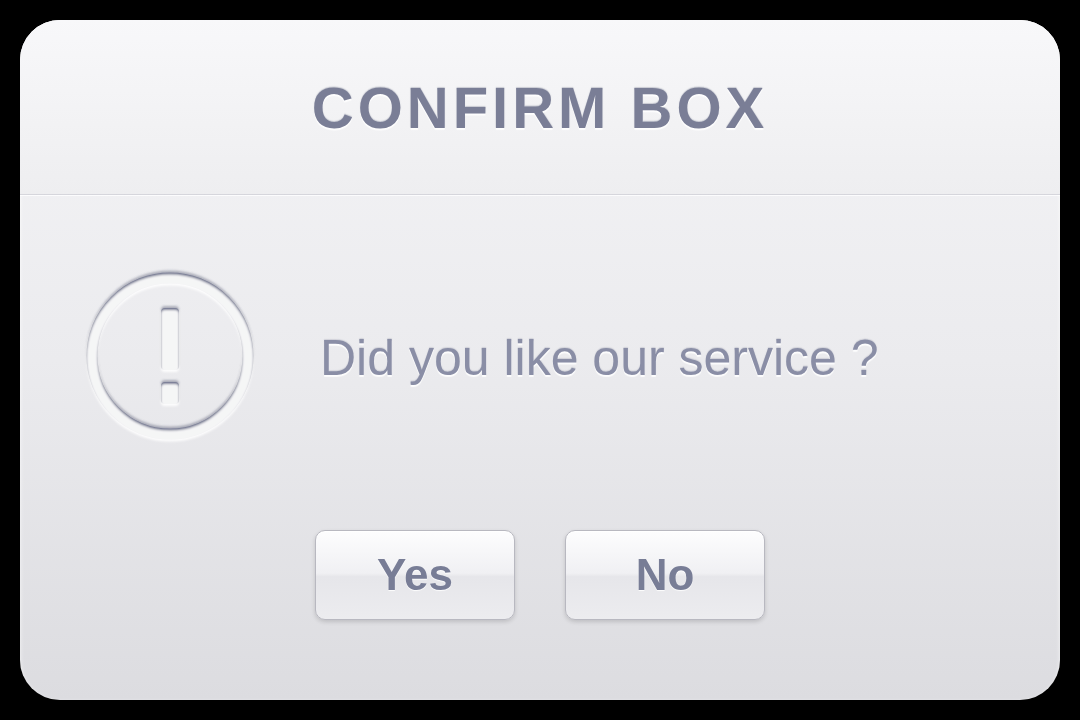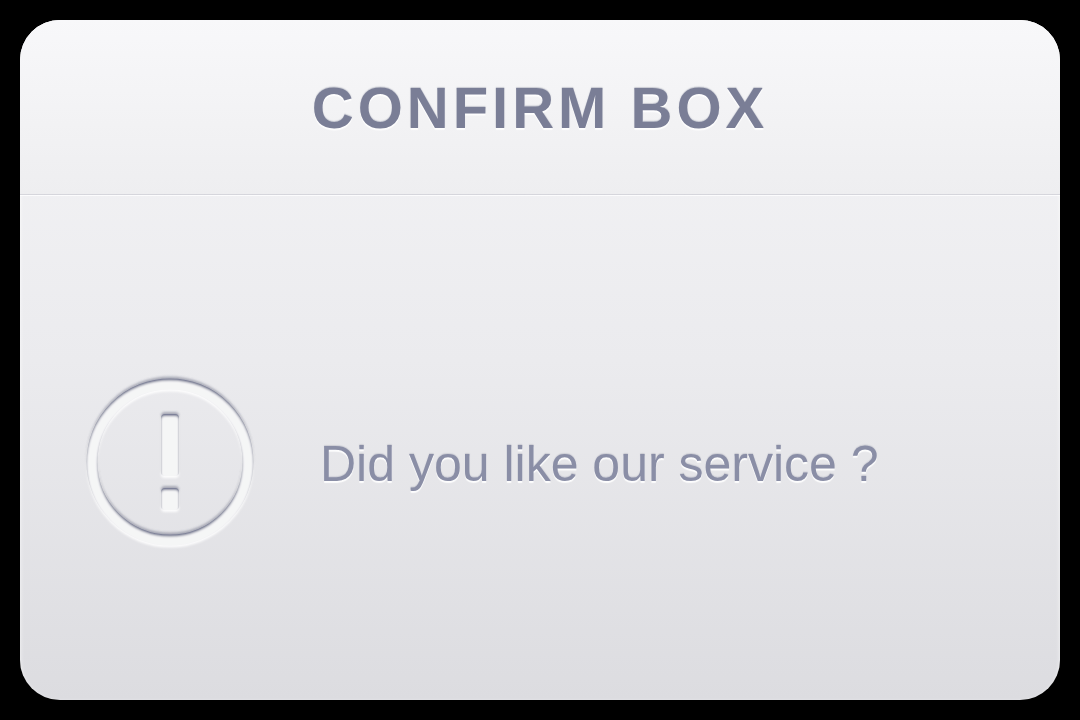--- a/index.html
+++ b/index.html
@@ -125,13 +125,17 @@
           </filter>
         </defs>
         <circle cx="90" cy="90" r="78" fill="none" stroke="#6a6f8c" stroke-width="11" filter="url(#inset)"></circle>
         <rect x="81" y="42" width="18" height="62" rx="4" fill="#6a6f8c" filter="url(#inset)"></rect>
         <rect x="81" y="116" width="18" height="22" rx="4" fill="#6a6f8c" filter="url(#inset)"></rect>
       </svg>
     </div>
     <div class="message">Did you like our service ?</div>
   </div>
 
+  <div class="dialog-footer">
+    <button class="btn">Yes</button>
+    <button class="btn">No</button>
+  </div>
 </div>
 
 </body></html>

